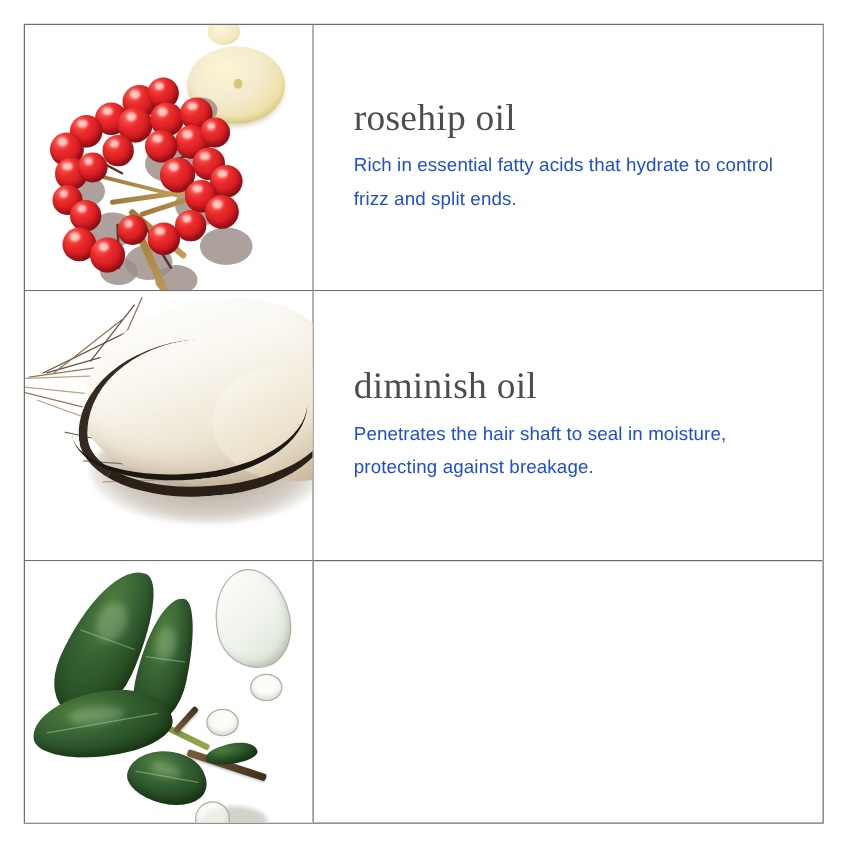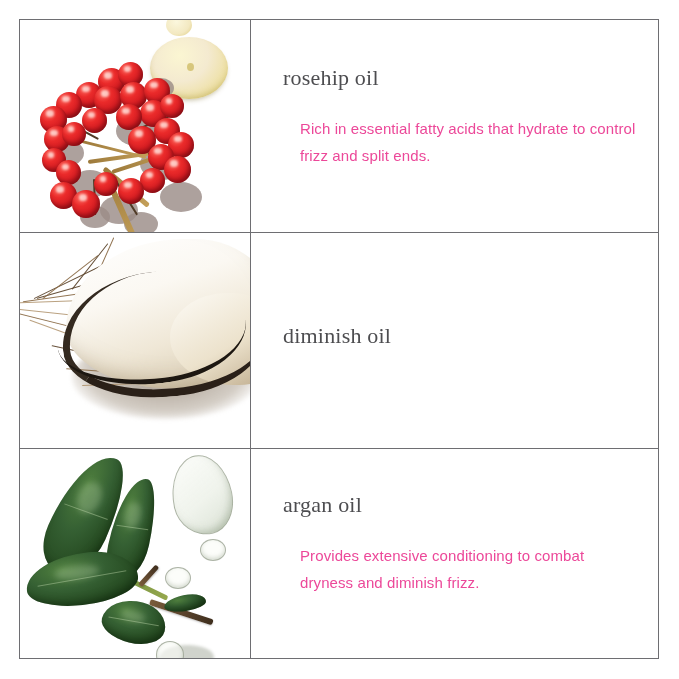--- a/index.html
+++ b/index.html
@@ -43,32 +43,32 @@
     overflow:hidden;
   }
   .row-div-img, .row-div-txt{
     border-bottom:1px solid #6e6e72;
   }
 
   h2.title{
     margin:0 0 10px 0;
     font-family:"Liberation Serif", serif;
     font-weight:400;
-    font-size:22px;
+    font-size:30px;
     line-height:1.05;
     color:#4d4d50;
     letter-spacing:.2px;
   }
   p.desc{
-    margin:17px;
+    margin:0;
     font-family:"Liberation Sans", sans-serif;
     font-weight:300;
     font-size:15px;
     line-height:1.78;
-    color:#ec4899;
+    color:#1d4ed8;
     letter-spacing:.1px;
     max-width:345px;
   }
 
   
   .oil-drop-big{
     position:absolute;
     left:130px;top:17px;
     width:78px;height:62px;
     border-radius:50%;
@@ -325,20 +325,21 @@
 
         <div class="coco-flesh"></div>
         <div class="coco-flesh2"></div>
         <div class="coco-shell"></div>
         <div class="coco-shell-edge"></div>
       </div>
     </div>
 
     <div class="cell-txt row-div-txt">
       <h2 class="title">diminish oil</h2>
+      <p class="desc">Penetrates the hair shaft to seal in moisture, protecting against breakage.</p>
     </div>
 
     <div class="cell-img">
       <div style="position:absolute;inset:0;">
 
         <div class="drop-shadow-g" style="left:18px;top:108px;width:92px;height:46px;transform:rotate(-14deg);"></div>
         <div class="drop-shadow-g" style="left:140px;top:196px;width:54px;height:24px;"></div>
 
         <div class="clear-drop" style="left:152px;top:6px;width:58px;height:78px;transform:rotate(-12deg);"></div>
         <div class="clear-ring" style="left:180px;top:90px;width:24px;height:20px;"></div>
@@ -363,19 +364,15 @@
           <span class="vein"></span>
         </div>
         <div class="leaf" style="left:82px;top:152px;width:64px;height:42px;transform:rotate(14deg);border-radius:56% 44% 50% 50% / 60% 54% 46% 40%;">
           <span class="shine"></span>
           <span class="vein"></span>
         </div>
         <div class="leaf" style="left:144px;top:146px;width:42px;height:16px;transform:rotate(-8deg);border-radius:60% 40% 50% 50% / 58% 56% 44% 42%;"></div>
       </div>
     </div>
 
-    <div class="cell-txt">
-      <h2 class="title">argan oil</h2>
-      <p class="desc">Provides extensive conditioning to combat dryness and diminish frizz.</p>
-    </div>
 
   </div>
 </div>
 
 </body></html>

